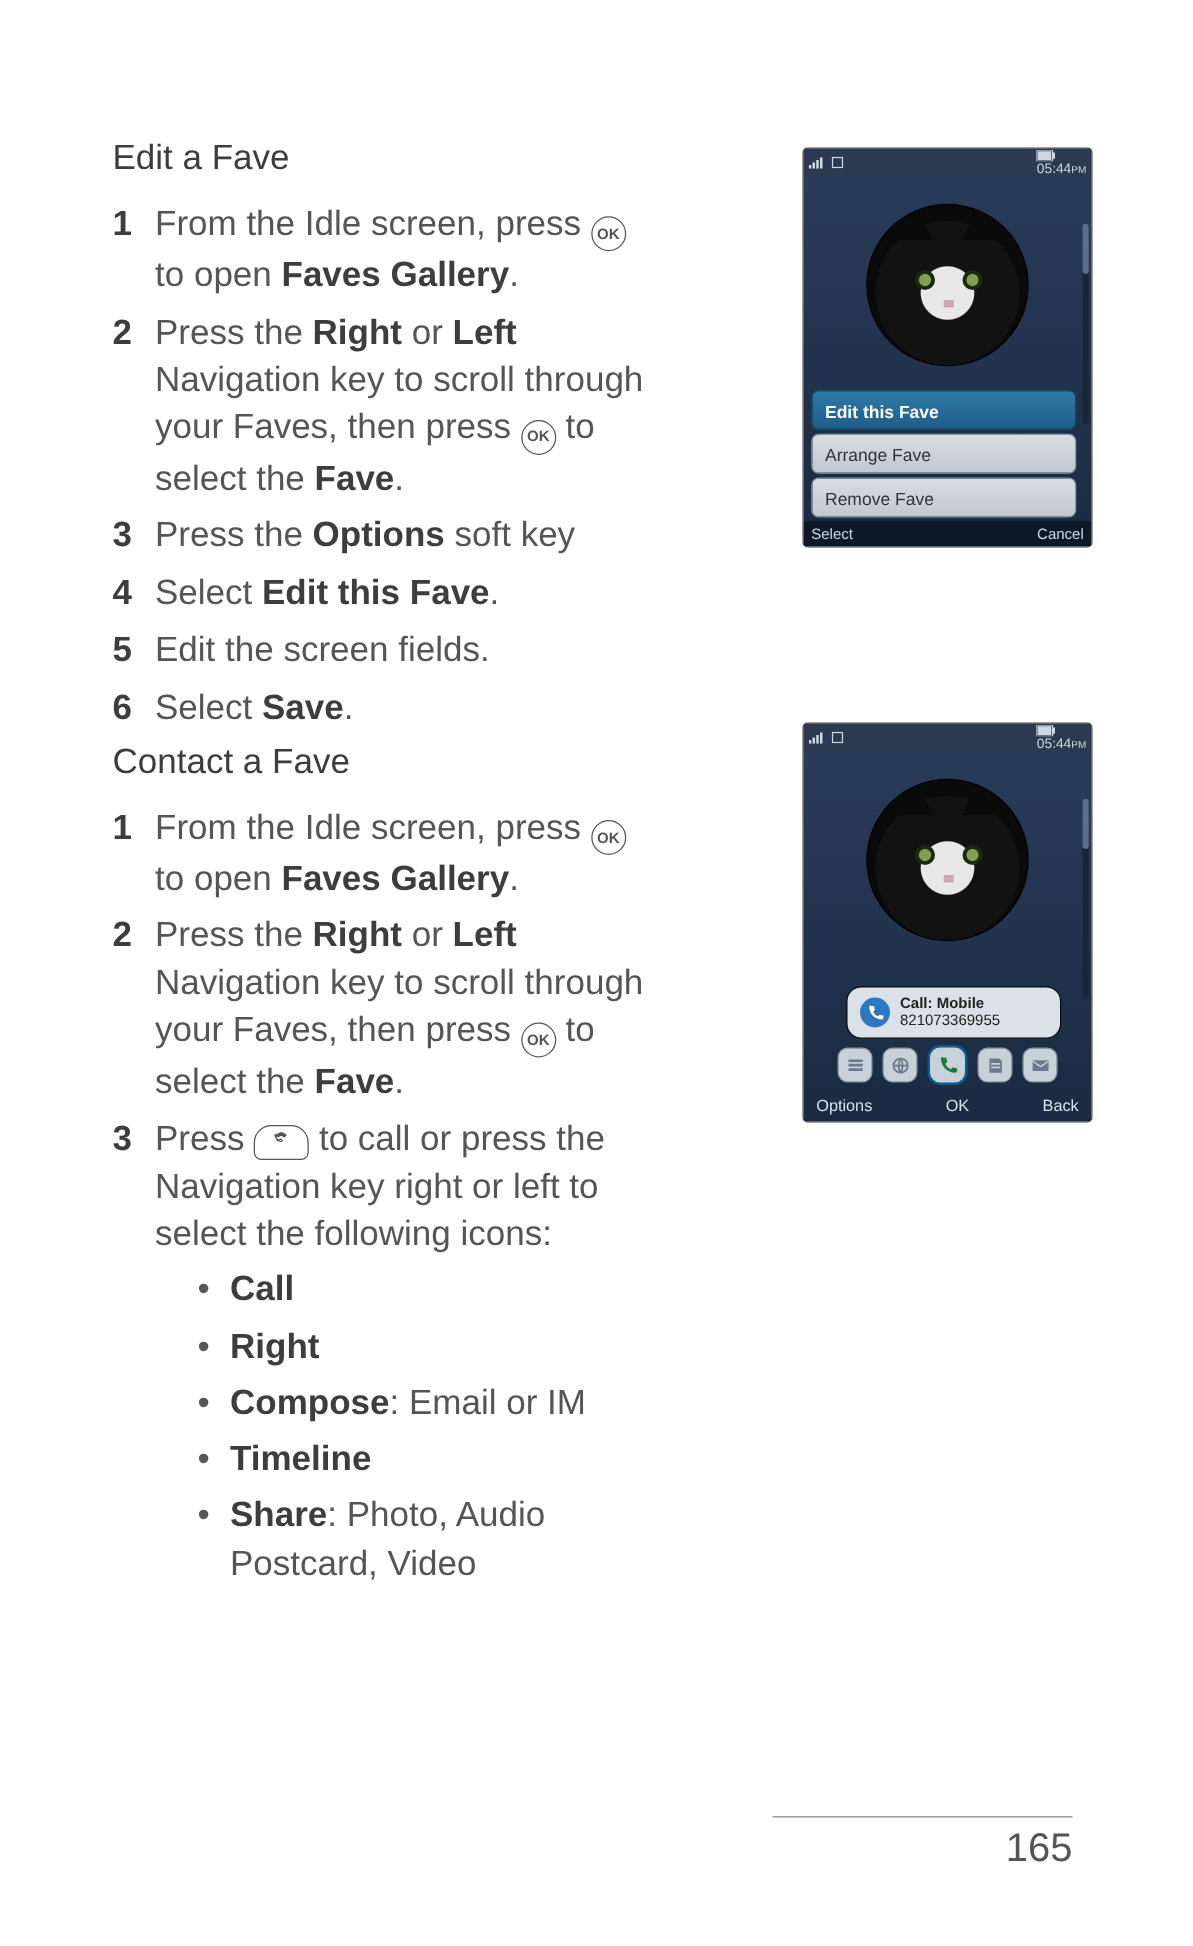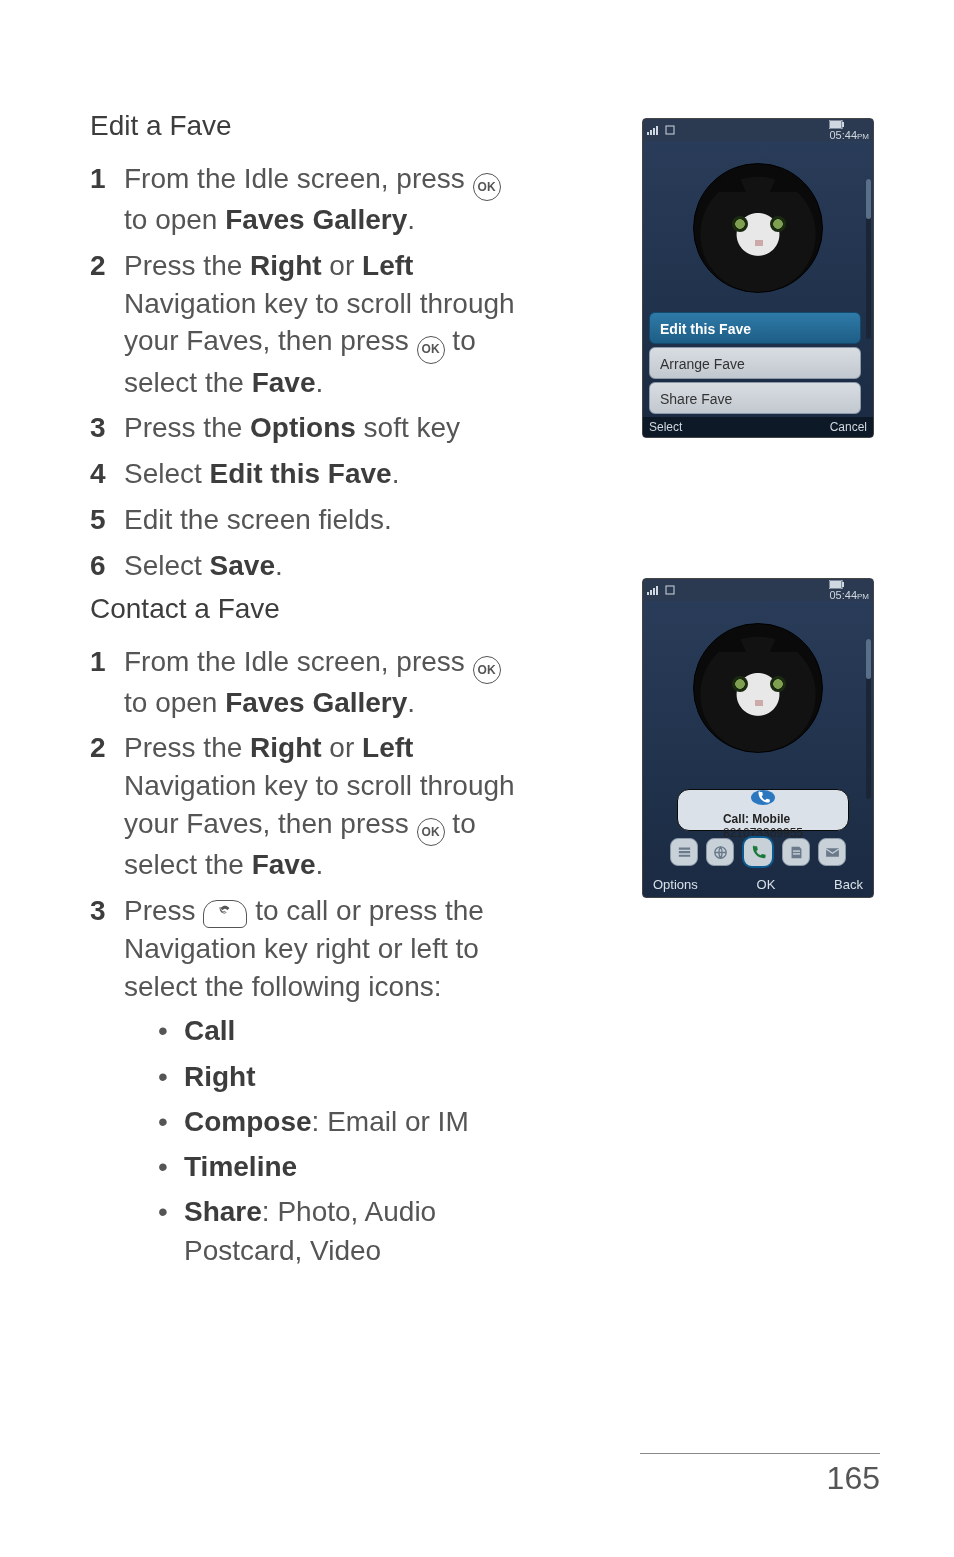--- a/index.html
+++ b/index.html
@@ -128,40 +128,40 @@
   }
   .softkeys{
     position:absolute;left:0;right:0;bottom:0;height:20px;
     display:flex;justify-content:space-between;padding:0 6px;
     font-size:12px;color:#d0d8e0;background:#0e1928;
   }
   .softkeys span{line-height:20px;}
   .callbox{
     position:absolute;left:34px;right:24px;bottom:66px;height:42px;
     border:1.5px solid #0a0a0a;border-radius:12px;background:#dbe1e8;
-    display:flex;align-items:center;gap:8px;padding:0 10px;flex-direction:column;
+    display:flex;align-items:center;gap:8px;padding:0 10px;
   }
   .callbox .picon{width:24px;height:24px;border-radius:50%;background:#2c78c0;display:flex;align-items:center;justify-content:center;}
   .callbox .picon svg{width:15px;height:15px;}
   .callbox .txt{font-size:12px;color:#222;line-height:1.15;font-weight:700;}
   .callbox .num{font-weight:400;}
   .iconrow{
     position:absolute;left:0;right:0;bottom:28px;height:34px;
     display:flex;justify-content:center;gap:8px;align-items:center;
   }
   .iconrow .ic{
     width:28px;height:28px;border-radius:8px;background:#c8d0d8;
     display:flex;align-items:center;justify-content:center;border:1px solid #8a98a8;
   }
   .iconrow .ic.active{width:32px;height:32px;border:2px solid #0a5a90;border-radius:10px;}
   .iconrow svg{width:17px;height:17px;}
   .sk3{position:absolute;left:0;right:0;bottom:0;height:24px;display:flex;justify-content:space-between;padding:0 10px;font-size:13px;color:#d9e1e8;background:transparent;}
   .sk3 span{line-height:24px;}
   .pagefoot{
-    position:absolute;right:74px;bottom:60px;width:240px;text-align:right;
+    position:absolute;right:96px;bottom:60px;width:240px;text-align:right;
   }
   .pagefoot .line{border-top:1px solid #888;margin-bottom:6px;}
   .pagefoot .num{font-size:32px;color:#555;font-weight:300;}
 </style>
 </head>
 <body>
 
 <div class="content-col">
   <h2>Edit a Fave</h2>
   <ol>
@@ -254,21 +254,21 @@
         <div class="eye r"></div>
         <div class="nose"></div>
       </div>
   </div>
   <div class="scrollbar">
       <div class="thumb"></div>
     </div>
   <div class="menu">
     <div class="row sel">Edit this Fave</div>
     <div class="row">Arrange Fave</div>
-    <div class="row">Share Fave</div>
+    <div class="row">Remove Fave</div>
   </div>
   <div class="softkeys">
     <span>Select</span>
     <span>Cancel</span>
   </div>
 </div>
 
 <div class="phone mid">
   <div class="statusbar">
     <span class="sig">

